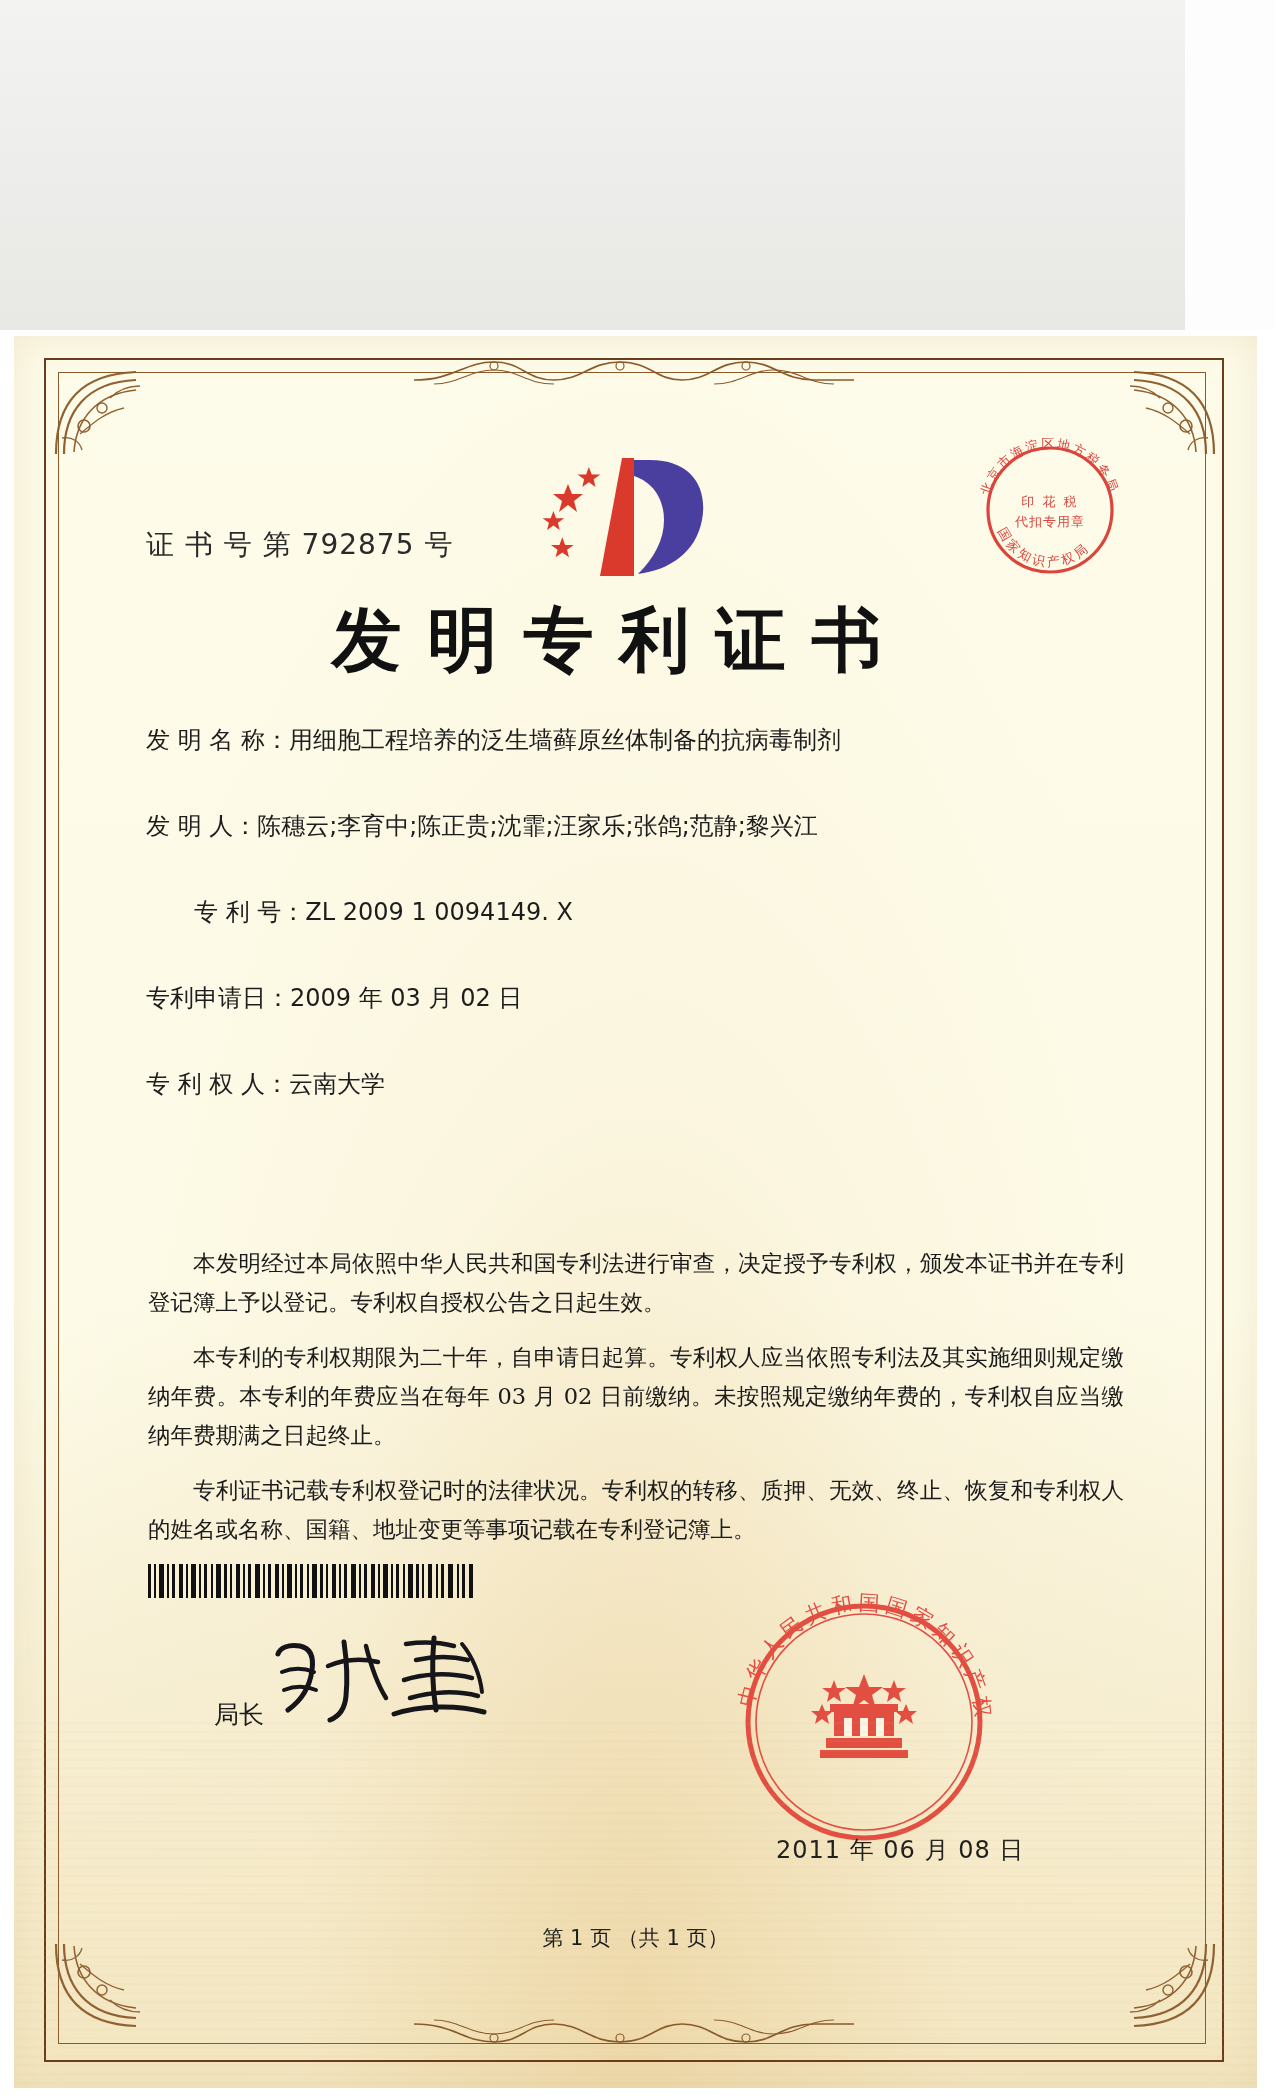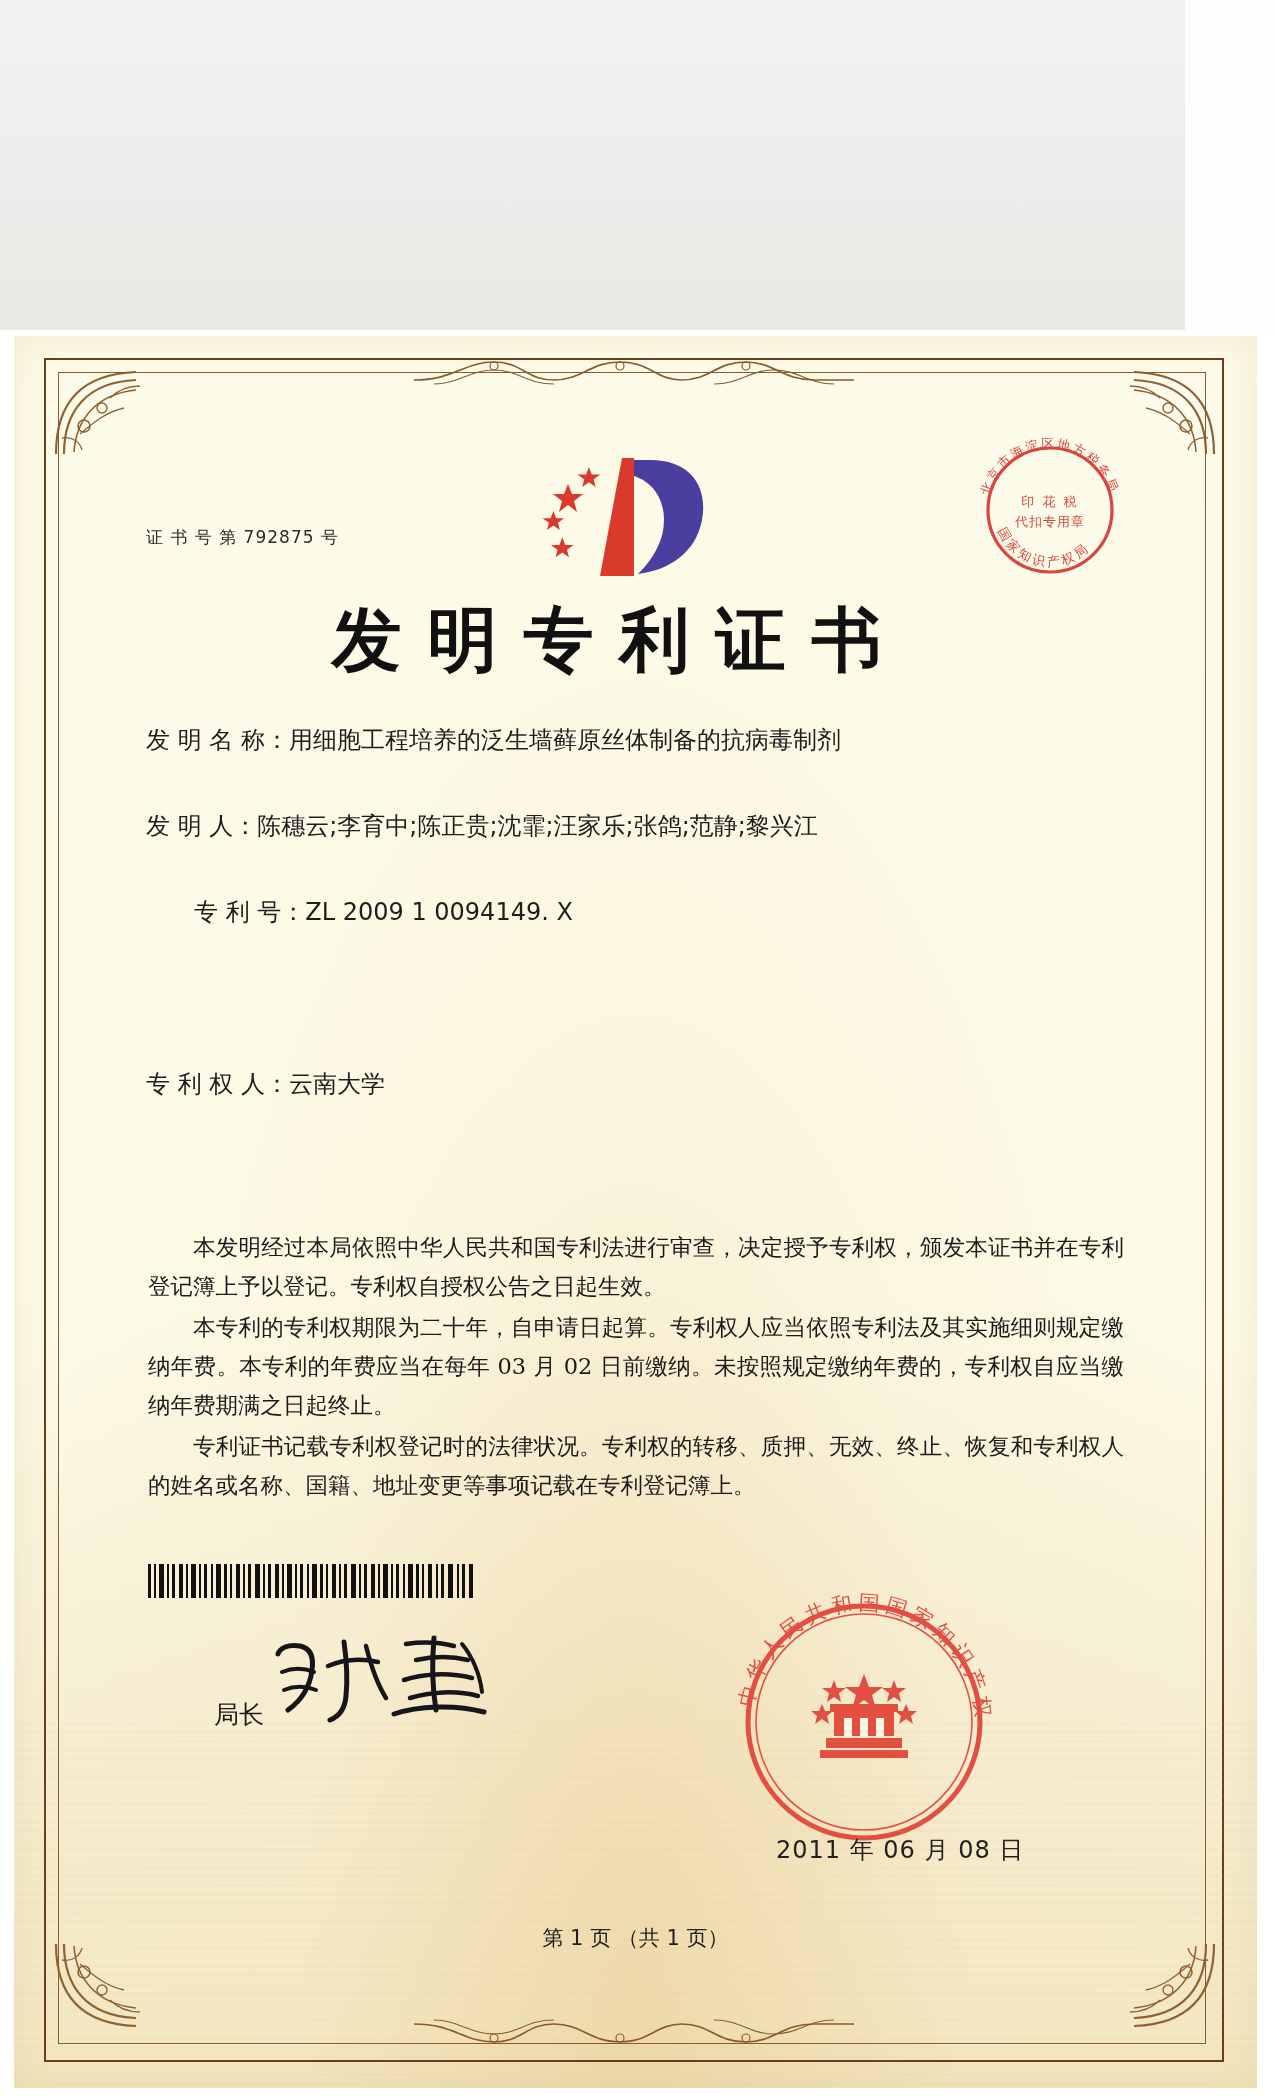--- a/index.html
+++ b/index.html
@@ -87,21 +87,21 @@
     left: 400px; top: 1672px;
     width: 440px; height: 46px;
     transform: scaleY(-1);
   }
 
   
   #cert-no {
     position: absolute;
     left: 132px; top: 190px;
     font-family: "DejaVu Sans", "Liberation Sans", sans-serif;
-    font-size: 17px;
+    font-size: 28px;
     color: #2a2a2a;
     letter-spacing: 1px;
     white-space: nowrap;
   }
 
   
   #logo {
     position: absolute;
     left: 516px; top: 112px;
     width: 210px; height: 140px;
@@ -151,21 +151,21 @@
   #body-text {
     position: absolute;
     left: 134px; top: 892px;
     width: 976px;
     font-family: "DejaVu Serif", "DejaVu Sans", serif;
     font-size: 22.5px;
     line-height: 39px;
     color: #1b1b1b;
     text-align: justify;
   }
-  #body-text p { margin: 0 0 2px 0; text-indent: 45px; }
+  #body-text p { margin: 16px 0 2px 0; text-indent: 45px; }
 
   
   #barcode {
     position: absolute;
     left: 134px; top: 1228px;
     width: 330px; height: 34px;
   }
 
   
   #sig-label {
@@ -361,20 +361,23 @@
     <div id="title">发明专利证书</div>
 
     <div class="field" id="f-inv">
       <span class="lbl">发    明    人：</span><span class="val">陈穗云;李育中;陈正贵;沈霏;汪家乐;张鸽;范静;黎兴江</span>
     </div>
     <div class="field" id="f-title">
       <span class="lbl">发 明 名 称：</span><span class="val">用细胞工程培养的泛生墙藓原丝体制备的抗病毒制剂</span>
     </div>
     <div class="field" id="f-no">
       <span class="lbl">专    利    号：</span><span class="val">ZL 2009 1 0094149. X</span>
+    </div>
+    <div class="field" id="f-appdat">
+      <span class="lbl">专利申请日：</span><span class="val">2009 年 03 月 02 日</span>
     </div>
     <div class="field" id="f-owner">
       <span class="lbl">专 利 权 人：</span><span class="val">云南大学</span>
     </div>
 
     <div id="body-text">
       <p>本发明经过本局依照中华人民共和国专利法进行审查，决定授予专利权，颁发本证书并在专利登记簿上予以登记。专利权自授权公告之日起生效。</p>
       <p>本专利的专利权期限为二十年，自申请日起算。专利权人应当依照专利法及其实施细则规定缴纳年费。本专利的年费应当在每年 03 月 02 日前缴纳。未按照规定缴纳年费的，专利权自应当缴纳年费期满之日起终止。</p>
       <p>专利证书记载专利权登记时的法律状况。专利权的转移、质押、无效、终止、恢复和专利权人的姓名或名称、国籍、地址变更等事项记载在专利登记簿上。</p>
     </div>

